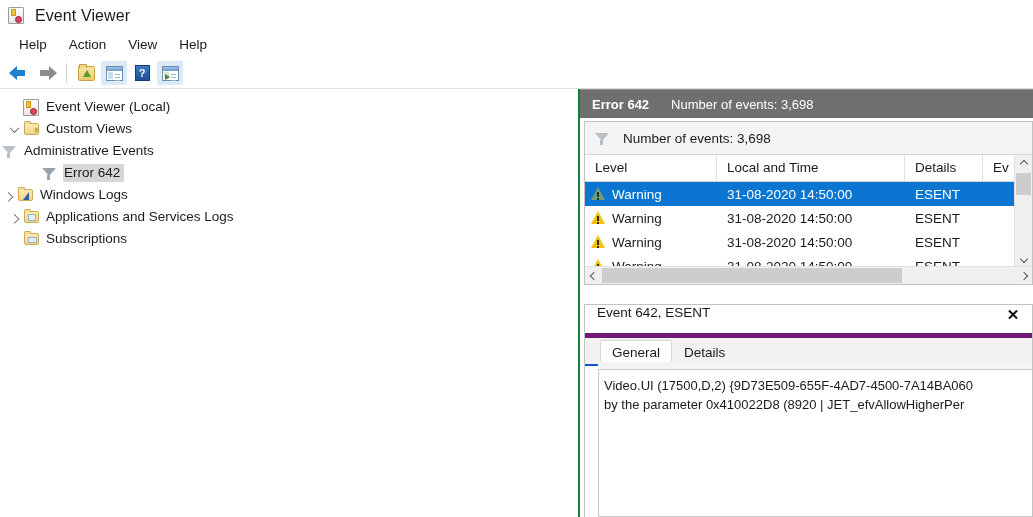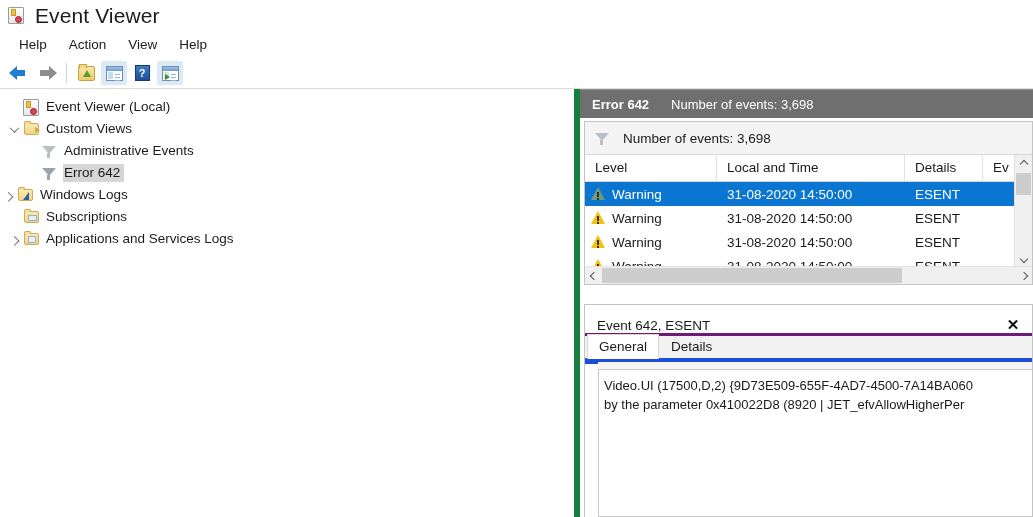--- a/index.html
+++ b/index.html
@@ -54,21 +54,21 @@
     content: "";
     position: absolute;
     left: 6px; top: 8px;
     width: 7px; height: 7px;
     border-radius: 50%;
     background: #d9455f;
     border: 1px solid #9d2033;
     box-sizing: border-box;
   }
   #titlebar .title-text {
-    font-size: 21px;
+    font-size: 16px;
     color: #1b1b1b;
     letter-spacing: .1px;
   }
 
   
   #menubar {
     height: 26px;
     display: flex;
     align-items: center;
     padding-left: 8px;
@@ -213,21 +213,21 @@
     top: 89px;
     width: 1033px;
     height: 428px;
     display: flex;
   }
 
   
   #tree-pane {
     width: 580px;
     background: #ffffff;
-    border-right: 6px solid #15803d;
+    border-right: 2px solid #15803d;
     box-sizing: border-box;
     padding-top: 7px;
     overflow: hidden;
     position: relative;
   }
   .tree-row {
     height: 22px;
     display: flex;
     align-items: center;
     font-size: 13.5px;
@@ -522,44 +522,44 @@
     bottom: 0;
     border: 1px solid #c3c3c3;
     border-bottom: none;
     background: #ffffff;
     box-sizing: border-box;
     overflow: hidden;
   }
   #details-title {
     height: 28px;
     display: flex;
-    align-items: flex-end;
+    align-items: flex-start;
     padding: 0 10px 0 12px;
     font-size: 13.5px;
-    border-bottom: 3px solid #701a75;
+    border-bottom: 5px solid #701a75;
     background: #ffffff;
   }
   #details-title .spacer { flex: 1 1 auto; }
   .close-x {
     width: 18px; height: 18px;
     display: flex;
     align-items: center;
     justify-content: center;
     font-size: 15px;
     font-weight: bold;
     color: #111;
     line-height: 1;
   }
   #tabs {
     display: flex;
     align-items: flex-end;
     height: 28px;
-    padding-left: 2px;
+    padding-left: 15px;
     background: #f1f1f1;
-    border-bottom: 6px solid #1d4ed8;
+    border-bottom: 2px solid #1d4ed8;
     box-sizing: border-box;
   }
   .tab {
     padding: 4px 11px 5px 11px;
     font-size: 13.5px;
     border: 1px solid transparent;
     border-bottom: none;
     background: transparent;
     color: #1b1b1b;
     position: relative;
@@ -664,21 +664,21 @@
     <div class="tree-row" style="padding-left:6px">
       <span class="twisty">
           <i class="chev down"></i>
         </span>
       <span class="tree-ico">
           <span class="fold arrow"></span>
         </span>
       <span class="tree-label">Custom Views</span>
     </div>
 
-    <div class="tree-row" style="padding-left:40px">
+    <div class="tree-row" style="">
       <span class="tree-ico">
           <span class="funnel"></span>
         </span>
       <span class="tree-label">Administrative Events</span>
     </div>
 
     <div class="tree-row selected" style="padding-left:40px">
       <span class="tree-ico">
           <span class="funnel sel"></span>
         </span>
@@ -686,38 +686,38 @@
     </div>
 
     <div class="tree-row" style="">
       <span class="twisty">
           <i class="chev right"></i>
         </span>
       <span class="tree-ico">
           <span class="fold chart"></span>
         </span>
       <span class="tree-label">Windows Logs</span>
+    </div>
+
+    <div class="tree-row" style="padding-left:6px">
+      <span class="twisty">
+          <i class="chev right"></i>
+        </span>
+      <span class="tree-ico">
+          <span class="fold win-ico"></span>
+        </span>
+      <span class="tree-label">Applications and Services Logs</span>
     </div>
 
     <div class="tree-row" style="padding-left:6px">
       <span class="twisty"></span>
       <span class="tree-ico">
           <span class="fold sub"></span>
         </span>
       <span class="tree-label">Subscriptions</span>
-    </div>
-
-    <div class="tree-row" style="padding-left:6px">
-      <span class="twisty">
-          <i class="chev right"></i>
-        </span>
-      <span class="tree-ico">
-          <span class="fold win-ico"></span>
-        </span>
-      <span class="tree-label">Applications and Services Logs</span>
     </div>
 
   </div>
 
   <div id="right-pane">
 
     <div id="log-header">
       <span class="hdr-title">Error 642</span>
       <span>Number of events: 3,698</span>
     </div>

